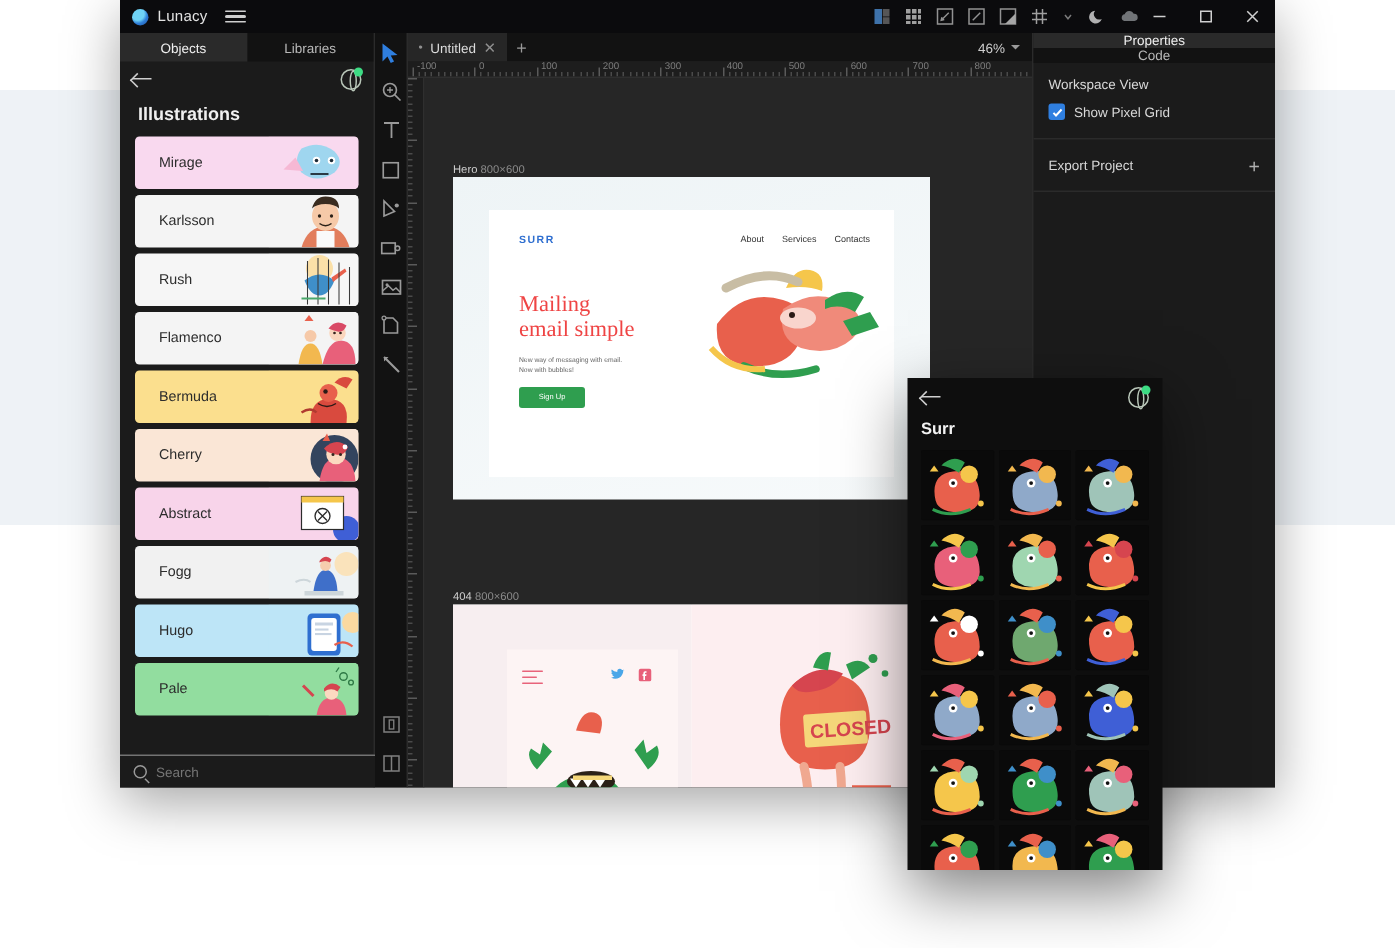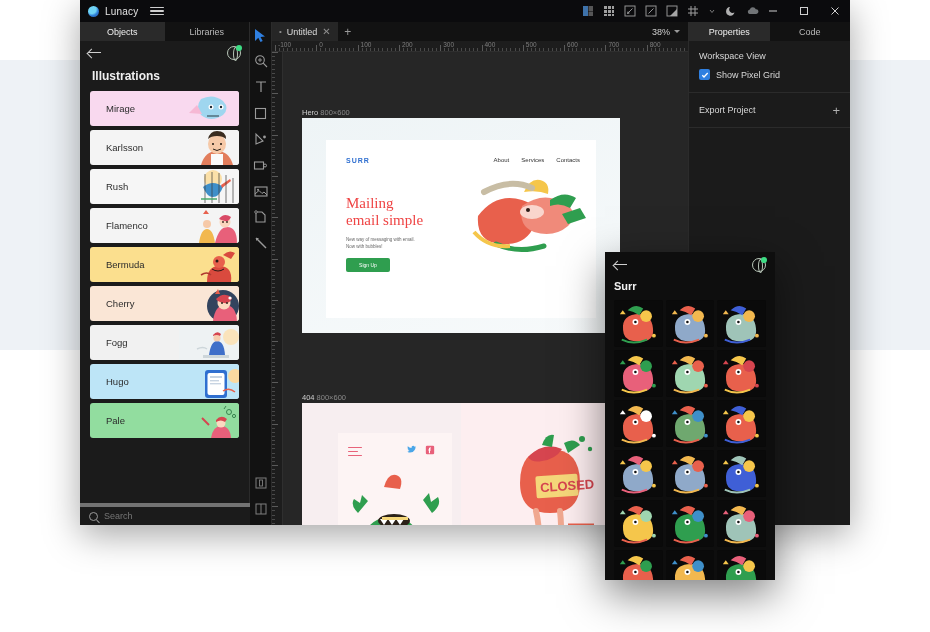--- a/index.html
+++ b/index.html
@@ -49,21 +49,21 @@
   .globe { width:14px; height:14px; border-radius:50%; border:1.2px solid #b9c7b9; position:relative; cursor:pointer; }
   .globe::before{content:"";position:absolute;left:5px;top:0;width:3px;height:12px;border-radius:50%;border:1px solid #b9c7b9;}
   .globe-dot{position:absolute;right:-2px;top:-2px;width:6px;height:6px;border-radius:50%;background:#3ddc84;}
   .lp-title { font-size:12px; font-weight:bold; color:#f0f0f0; padding:4px 12px 8px; }
   .illu-list { padding:0 10px; display:flex; flex-direction:column; gap:4px; }
   .illu-item { height:35px; border-radius:3px; display:flex; align-items:center; position:relative;
                overflow:hidden; cursor:pointer; }
   .illu-name { font-size:9.5px; color:#2c2c2c; padding-left:16px; z-index:2; }
   .illu-art { position:absolute; right:0; top:0; width:60px; height:35px; }
   .lp-search { position:absolute; left:0; bottom:0; width:170px; height:22px; background:#1b1b1b;
-               border-top:4px solid #737373; display:flex; align-items:center; gap:6px; padding:0 9px; }
+               border-top:1px solid #737373; display:flex; align-items:center; gap:6px; padding:0 9px; }
   .srch-ic { width:9px; height:9px; border:1.2px solid #9a9a9a; border-radius:50%; position:relative; }
   .srch-ic::after{content:"";position:absolute;right:-3px;bottom:-3px;width:4px;height:1.2px;background:#9a9a9a;transform:rotate(45deg);}
   .lp-search input { background:transparent; border:0; outline:0; color:#9a9a9a; font-size:9px;
                      font-family:"Liberation Sans",sans-serif; width:120px; }
 
   
   .tools { width:22px; background:#121212; border-right:1px solid #2b2b2b; position:relative;
            display:flex; flex-direction:column; align-items:center; padding-top:5px; gap:10px; }
   .tool { width:16px; height:16px; display:flex; align-items:center; justify-content:center; cursor:pointer; opacity:.8; }
   .tool.active { opacity:1; }
@@ -329,20 +329,31 @@
               <path d="M34 35 q2-16 12-16 q11 0 12 16z" fill="#e8607a"></path>
               <circle cx="45" cy="17" r="6.5" fill="#fbd9c0"></circle>
               <path d="M37 13 q8-8 16-1 q-2 6-8 5 q-6-1-8-4z" fill="#d6454f"></path>
               <circle cx="43" cy="17" r="1" fill="#33241f"></circle>
               <circle cx="48" cy="17" r="1" fill="#33241f"></circle>
               <path d="M36 8 l3-5 2 5z" fill="#e8604c"></path>
               <circle cx="51" cy="12" r="1.6" fill="#fff"></circle>
             </svg>
         </div>
 
+        <div class="illu-item" style="background:#f8d4ea">
+          <span class="illu-name">Abstract</span>
+          <svg class="illu-art" viewBox="0 0 60 35">
+              <rect width="60" height="35" fill="#f8d4ea"></rect>
+              <circle cx="52" cy="28" r="9" fill="#3f5fd6"></circle>
+              <rect x="22" y="6" width="28" height="22" fill="#fff" stroke="#2b2b2b" stroke-width=".8"></rect>
+              <rect x="22" y="6" width="28" height="4" fill="#f5c64b"></rect>
+              <circle cx="36" cy="19" r="5" fill="none" stroke="#2b2b2b" stroke-width=".9"></circle>
+              <path d="M33 16 l6 6 M39 16 l-6 6" stroke="#2b2b2b" stroke-width=".9"></path>
+            </svg>
+        </div>
 
         <div class="illu-item" style="background:#f1f1f1">
           <span class="illu-name">Fogg</span>
           <svg class="illu-art" viewBox="0 0 60 35">
               <rect width="60" height="35" fill="#eef2f3"></rect>
               <circle cx="52" cy="12" r="8" fill="#fae3bb"></circle>
               <path d="M30 30 q2-14 8-14 q7 0 8 14z" fill="#3f6fc9"></path>
               <circle cx="38" cy="13" r="3.6" fill="#f6cdae"></circle>
               <path d="M34 10 q4-5 8-1 l-1 2 q-3-2-7 0z" fill="#d6454f"></path>
               <rect x="24" y="30" width="26" height="3" fill="#cdd6da"></rect>
@@ -463,21 +474,21 @@
     <div class="canvaswrap">
 
       <div class="tabbar">
         <div class="doc-tab">
           <span class="doc-dot">•</span>
           <span>Untitled</span>
           <span class="tab-x">✕</span>
         </div>
         <div class="tab-plus">+</div>
         <div class="zoomlevel">
-          <span>38%</span>
+          <span>46%</span>
           <span class="chev"></span>
         </div>
       </div>
 
       <div class="ruler-h" id="rulerH">
           <div class="tick tickM" style="left: 3px;"></div>
           <div class="tick" style="left: 7.13px;"></div>
           <div class="tick" style="left: 11.26px;"></div>
           <div class="tick" style="left: 15.39px;"></div>
           <div class="tick" style="left: 19.52px;"></div>
@@ -796,21 +807,21 @@
                   <circle cx="88" cy="18" r="2.2"></circle>
                 </g>
             </svg>
           </div>
         </div>
 
       </div>
     </div>
 
     <div style="width:162px;background:#1b1b1b;border-left:1px solid #2b2b2b;">
-      <div style="display:flex;height:19px;">
+      <div style="display:flex;height:19px;flex-direction:column;">
         <div style="flex:1;display:flex;align-items:center;justify-content:center;font-size:9px;background:#2a2a2a;color:#efefef;cursor:pointer;">Properties</div>
         <div style="flex:1;display:flex;align-items:center;justify-content:center;font-size:9px;background:#121212;color:#b9b9b9;cursor:pointer;">Code</div>
       </div>
 
 
       <div style="padding:10px 10px 12px;border-bottom:1px solid #2b2b2b;">
         <div style="font-size:9px;color:#d8d8d8;margin-bottom:8px;">Workspace View</div>
         <div style="display:flex;align-items:center;gap:6px;cursor:pointer;">
           <span style="width:11px;height:11px;background:#2f7fe0;border-radius:2px;display:flex;align-items:center;justify-content:center;">
             <svg width="8" height="8" viewBox="0 0 8 8">

